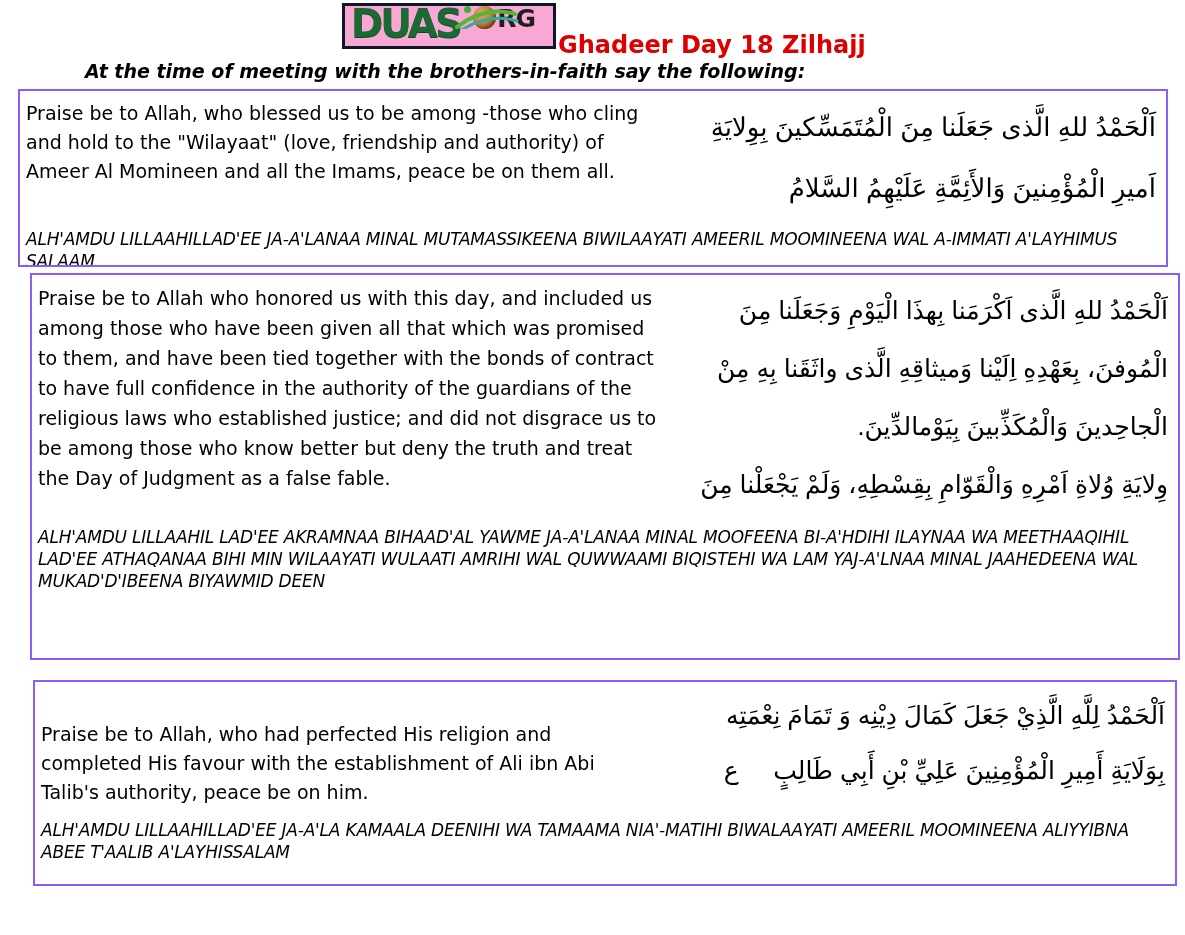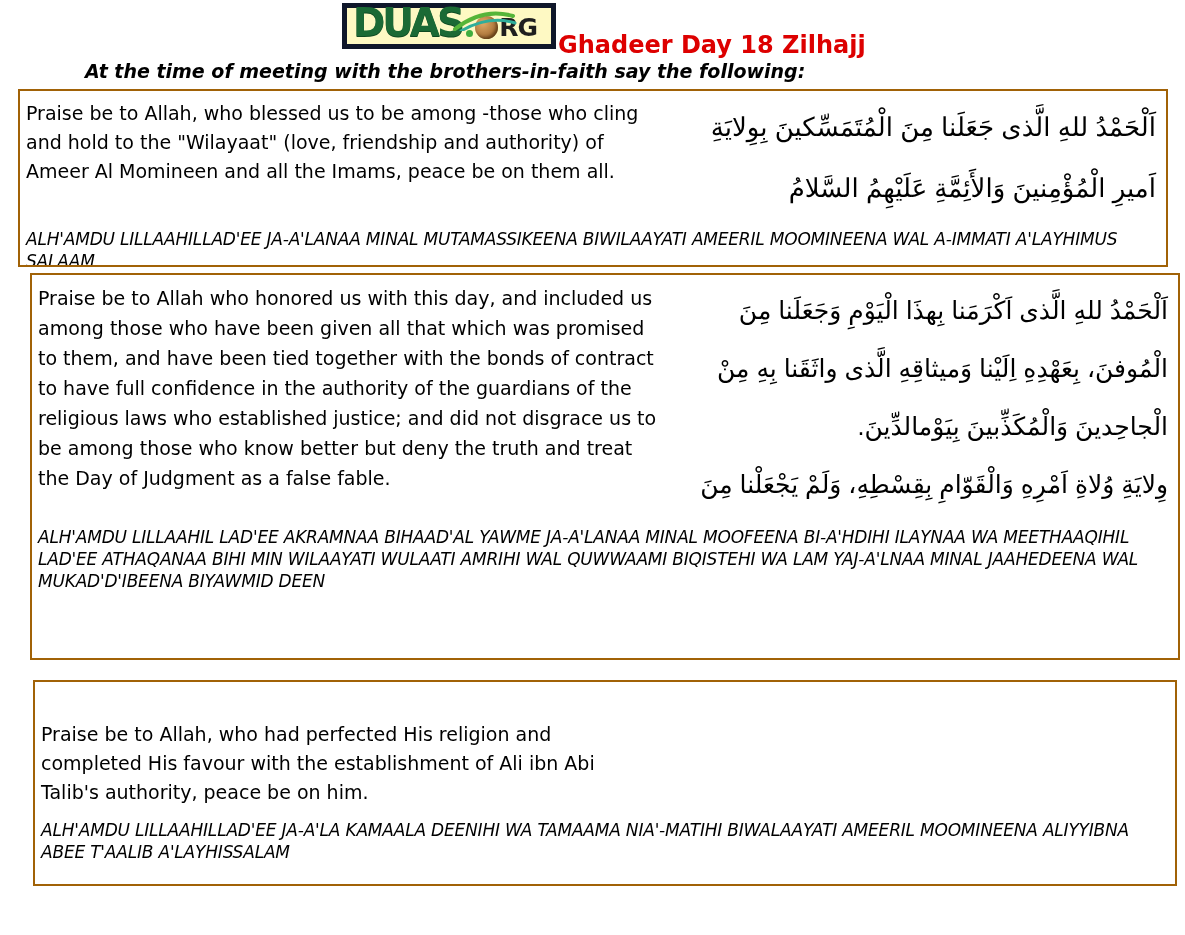--- a/index.html
+++ b/index.html
@@ -11,25 +11,24 @@
     font-family: "DejaVu Sans", "Liberation Sans", sans-serif;
     color: #000000;
     overflow: hidden;
   }
 
   
   .logo {
     position: absolute;
     left: 342px; top: 3px;
     width: 214px; height: 46px;
-    background: #fef9c3;
-    border: 5px solid #0f172a;
+    background: #f9a8d4;
+    border: 3px solid #0f172a;
     box-sizing: border-box;
     display: flex;
-    align-items: flex-end;
     padding: 0 4px 3px 6px;
     white-space: nowrap;
   }
   .logo .duas {
     font-size: 39px;
     line-height: 36px;
     font-weight: bold;
     color: #1b6a35;
     letter-spacing: -3px;
     text-shadow: 0 1px 0 #0e4a22;
@@ -82,21 +81,21 @@
     font-style: italic;
     color: #000000;
     white-space: nowrap;
   }
   .heading-1 { top: 60px; }
   .heading-2 { top: 691px; }
 
   
   .box {
     position: absolute;
-    border: 2px solid #a16207;
+    border: 2px solid #8b5cf6;
     box-sizing: border-box;
     background: #ffffff;
     overflow: hidden;
   }
   .box-1 { left: 18px;  top: 89px;  width: 1150px; height: 178px; }
   .box-2 { left: 30px;  top: 273px; width: 1150px; height: 387px; }
   .box-3 { left: 33px;  top: 680px; width: 1144px; height: 206px; }
 
   .box .row {
     display: flex;
@@ -176,17 +175,21 @@
         <div>وِلايَةِ وُلاةِ اَمْرِهِ وَالْقَوّامِ بِقِسْطِهِ، وَلَمْ يَجْعَلْنا مِنَ</div>
       </div>
     </div>
     <div class="translit">ALH'AMDU LILLAAHIL LAD'EE AKRAMNAA BIHAAD'AL YAWME JA-A'LANAA MINAL MOOFEENA BI-A'HDIHI ILAYNAA WA MEETHAAQIHIL LAD'EE ATHAQANAA BIHI MIN WILAAYATI WULAATI AMRIHI WAL QUWWAAMI BIQISTEHI WA LAM YAJ-A'LNAA MINAL JAAHEDEENA WAL MUKAD'D'IBEENA BIYAWMID DEEN</div>
   </div>
 
   <div class="section-heading heading-2">Recite the following 100 times:</div>
   <div class="box box-3">
     <div class="row">
       <div class="english">Praise be to Allah, who had perfected His religion and completed His favour with the establishment of Ali ibn Abi Talib's authority, peace be on him.</div>
+      <div class="arabic">
+        <div>اَلْحَمْدُ لِلَّهِ الَّذِيْ جَعَلَ كَمَالَ دِيْنِه وَ تَمَامَ نِعْمَتِه</div>
+        <div>بِوَلَايَةِ أَمِيرِ الْمُؤْمِنِينَ عَلِيِّ بْنِ أَبِي طَالِبٍ&nbsp;&nbsp;&nbsp;&nbsp;&nbsp;ع</div>
+      </div>
     </div>
     <div class="translit">ALH'AMDU LILLAAHILLAD'EE JA-A'LA KAMAALA DEENIHI WA TAMAAMA NIA'-MATIHI BIWALAAYATI AMEERIL MOOMINEENA ALIYYIBNA ABEE T'AALIB  A'LAYHISSALAM</div>
   </div>
 
 </div>
 
 </body></html>

